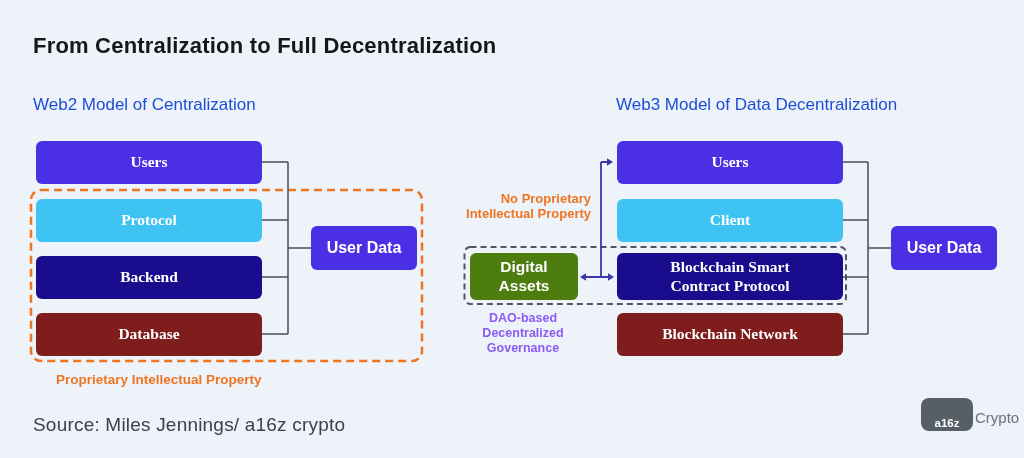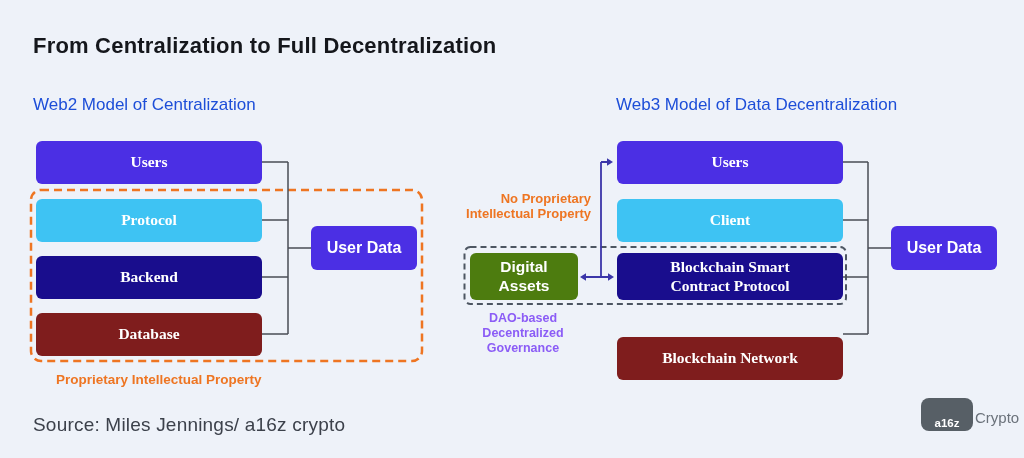--- a/index.html
+++ b/index.html
@@ -50,21 +50,21 @@
   .l-users    { left: 36px; top: 141px; }
   .l-frontend { left: 36px; top: 199px; }
   .l-backend  { left: 36px; top: 256px; }
   .l-database { left: 36px; top: 313px; }
   .l-userdata { left: 311px; top: 226px; width: 106px; height: 44px; font-size: 16px; }
 
   
   .r-users      { left: 617px; top: 141px; }
   .r-client     { left: 617px; top: 199px; }
   .r-composable { left: 617px; top: 253px; height: 47px; }
-  .r-blockchain { left: 617px; top: 313px; margin-top: 24px; }
+  .r-blockchain { left: 617px; top: 313px; }
   .r-digital    { left: 470px; top: 253px; width: 108px; height: 47px; }
   .r-userdata   { left: 891px; top: 226px; width: 106px; height: 44px; font-size: 16px; }
 
   .annotation-orange {
     position: absolute; z-index: 2;
     color: #EE7522; font-weight: bold;
   }
   .prop-ip { left: 56px; top: 372px; font-size: 13.5px; }
   .no-prop-ip {
     left: 455px; top: 191px; width: 136px;

